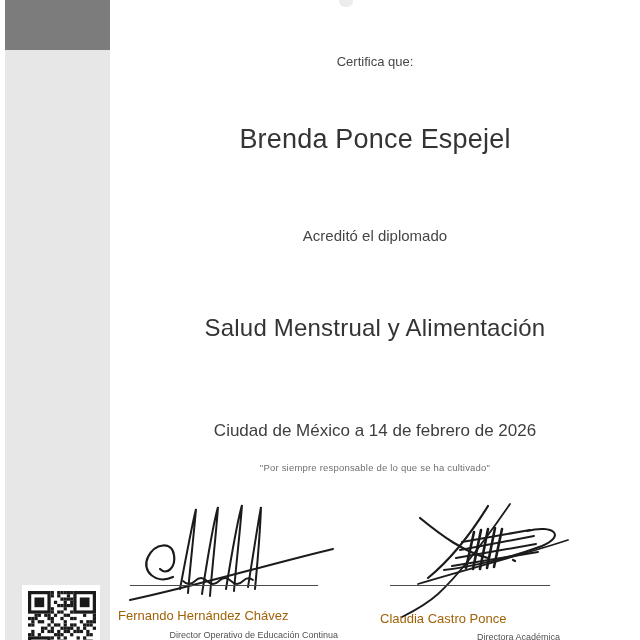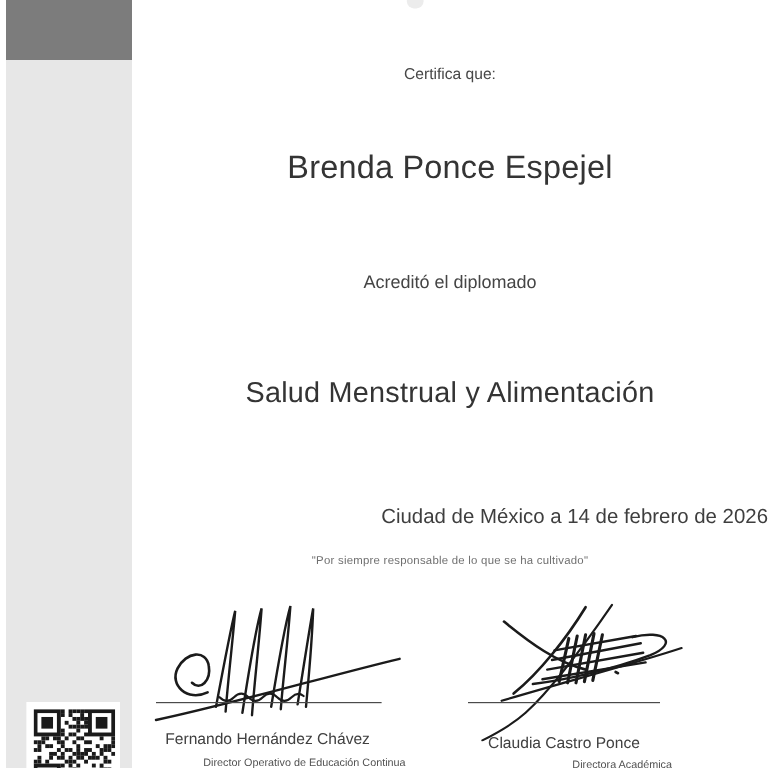--- a/index.html
+++ b/index.html
@@ -8,26 +8,26 @@
     font-family:"Liberation Sans","DejaVu Sans",sans-serif;color:#3c3c3c;
   }
   .side-band{position:absolute;left:5px;top:0;width:105px;height:640px;}
   .side-accent{position:absolute;left:5px;top:0;width:105px;height:50px;}
   .top-mark{position:absolute;left:339px;top:0;width:14px;height:7px;background:#dcdcdc;opacity:.55;border-radius:0 0 6px 6px;}
   .cline{position:absolute;left:110px;width:530px;text-align:center;white-space:nowrap;}
   .certifies{top:54px;font-size:13px;color:#474747;}
   .recipient{top:124px;font-size:27px;letter-spacing:.2px;color:#343434;}
   .accredited{top:227px;font-size:15px;color:#454545;}
   .diploma{top:314px;font-size:24px;letter-spacing:.2px;color:#343434;}
-  .dateline{top:421px;font-size:17px;color:#3e3e3e;text-align:right;}
+  .dateline{top:421px;font-size:17px;color:#3e3e3e;}
   .motto{top:462px;font-size:9.5px;color:#6f6f6f;letter-spacing:.2px;}
   .sig-line{position:absolute;top:585px;height:0;border-top:1px solid #4a4a4a;}
   .sig-line.left{left:130px;width:188px;}
   .sig-line.right{left:390px;width:160px;}
-  .sig-name{position:absolute;text-align:center;font-size:13px;color:#404040;white-space:nowrap;}
+  .sig-name{position:absolute;text-align:left;font-size:13px;color:#a16207;white-space:nowrap;}
   .sig-title{position:absolute;text-align:right;font-size:9px;color:#515151;white-space:nowrap;}
   .sig-name.left{left:118px;width:210px;top:608px;}
   .sig-title.left{left:108px;width:230px;top:630px;}
   .sig-name.right{left:380px;width:180px;top:611px;}
   .sig-title.right{left:380px;width:180px;top:632px;}
   .sig-svg{position:absolute;}
   .sig-svg.left{left:128px;top:497px;width:210px;height:110px;}
   .sig-svg.right{left:392px;top:498px;width:190px;height:120px;}
   .sig-svg path{fill:none;stroke:#1b1b1b;stroke-linecap:round;}
   .qr-box{position:absolute;left:22px;top:585px;width:78px;height:55px;background:#ffffff;}

